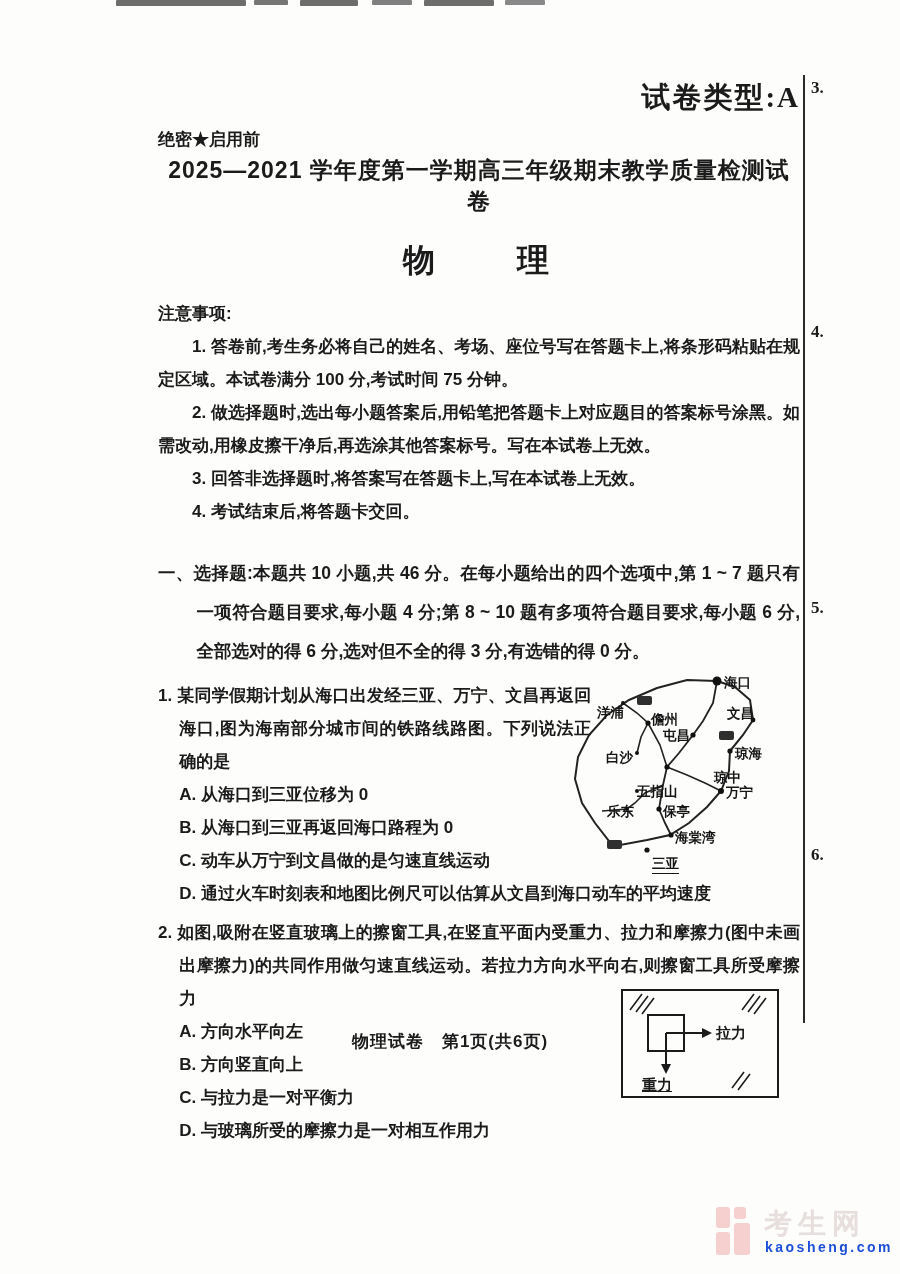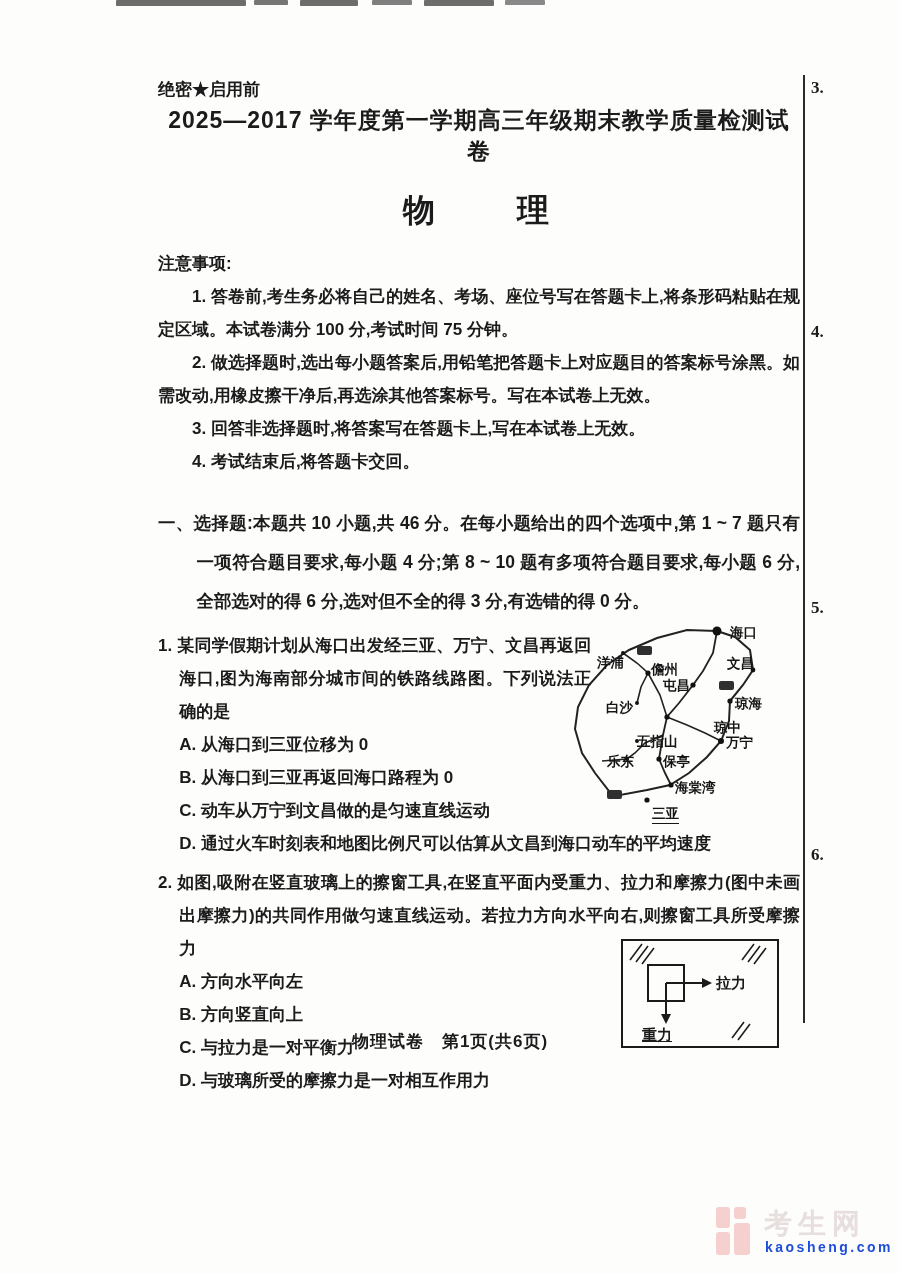--- a/index.html
+++ b/index.html
@@ -58,24 +58,25 @@
 
   <div class="scan-dash" style="left:116px;top:0;width:130px;height:6px;opacity:.75;"></div>
   <div class="scan-dash" style="left:254px;top:0;width:34px;height:5px;opacity:.7;"></div>
   <div class="scan-dash" style="left:300px;top:0;width:58px;height:6px;opacity:.75;"></div>
   <div class="scan-dash" style="left:372px;top:0;width:40px;height:5px;opacity:.65;"></div>
   <div class="scan-dash" style="left:424px;top:0;width:70px;height:6px;opacity:.75;"></div>
   <div class="scan-dash" style="left:505px;top:0;width:40px;height:5px;opacity:.6;"></div>
 
   <div class="content">
 
+    <div class="exam-type">试卷类型:A</div>
 
     <div class="secrecy">绝密★启用前</div>
 
-    <div class="main-title">2025—2017 学年度第一学期高三年级期末教学质量检测试卷</div>
+    <div class="main-title">2025—2021 学年度第一学期高三年级期末教学质量检测试卷</div>
 
     <div class="subject">物　　理</div>
 
     <p class="notes-heading">注意事项:</p>
     <p class="note-item">1. 答卷前,考生务必将自己的姓名、考场、座位号写在答题卡上,将条形码粘贴在规定区域。本试卷满分 100 分,考试时间 75 分钟。</p>
     <p class="note-item">2. 做选择题时,选出每小题答案后,用铅笔把答题卡上对应题目的答案标号涂黑。如需改动,用橡皮擦干净后,再选涂其他答案标号。写在本试卷上无效。</p>
     <p class="note-item">3. 回答非选择题时,将答案写在答题卡上,写在本试卷上无效。</p>
     <p class="note-item">4. 考试结束后,将答题卡交回。</p>
 
     <p class="section-heading">一、选择题:本题共 10 小题,共 46 分。在每小题给出的四个选项中,第 1 ~ 7 题只有一项符合题目要求,每小题 4 分;第 8 ~ 10 题有多项符合题目要求,每小题 6 分,全部选对的得 6 分,选对但不全的得 3 分,有选错的得 0 分。</p>
@@ -114,21 +115,21 @@
           <circle cx="164" cy="128" r="3" fill="#111"></circle>
           <circle cx="70" cy="146" r="2" fill="#111"></circle>
           <circle cx="102" cy="146" r="2.6" fill="#111"></circle>
           <circle cx="114" cy="172" r="2.6" fill="#111"></circle>
           <circle cx="90" cy="187" r="2.6" fill="#111"></circle>
 
           <rect x="80" y="33" width="15" height="9" rx="2" fill="#2f2f2f"></rect>
           <rect x="162" y="68" width="15" height="9" rx="2" fill="#2f2f2f"></rect>
           <rect x="50" y="177" width="15" height="9" rx="2" fill="#2f2f2f"></rect>
         </svg>
-        <span class="city-label" style="left:173px;top:11px;">海口</span>
+        <span class="city-label" style="left:167px;top:11px;">海口</span>
         <span class="city-label" style="left:40px;top:41px;">洋浦</span>
         <span class="city-label" style="left:94px;top:48px;">儋州</span>
         <span class="city-label" style="left:170px;top:42px;">文昌</span>
         <span class="city-label" style="left:106px;top:64px;">屯昌</span>
         <span class="city-label" style="left:49px;top:86px;">白沙</span>
         <span class="city-label" style="left:178px;top:82px;">琼海</span>
         <span class="city-label" style="left:113px;top:106px;margin-left:44px;">琼中</span>
         <span class="city-label" style="left:80px;top:120px;">五指山</span>
         <span class="city-label" style="left:169px;top:121px;">万宁</span>
         <span class="city-label" style="left:50px;top:140px;">乐东</span>

